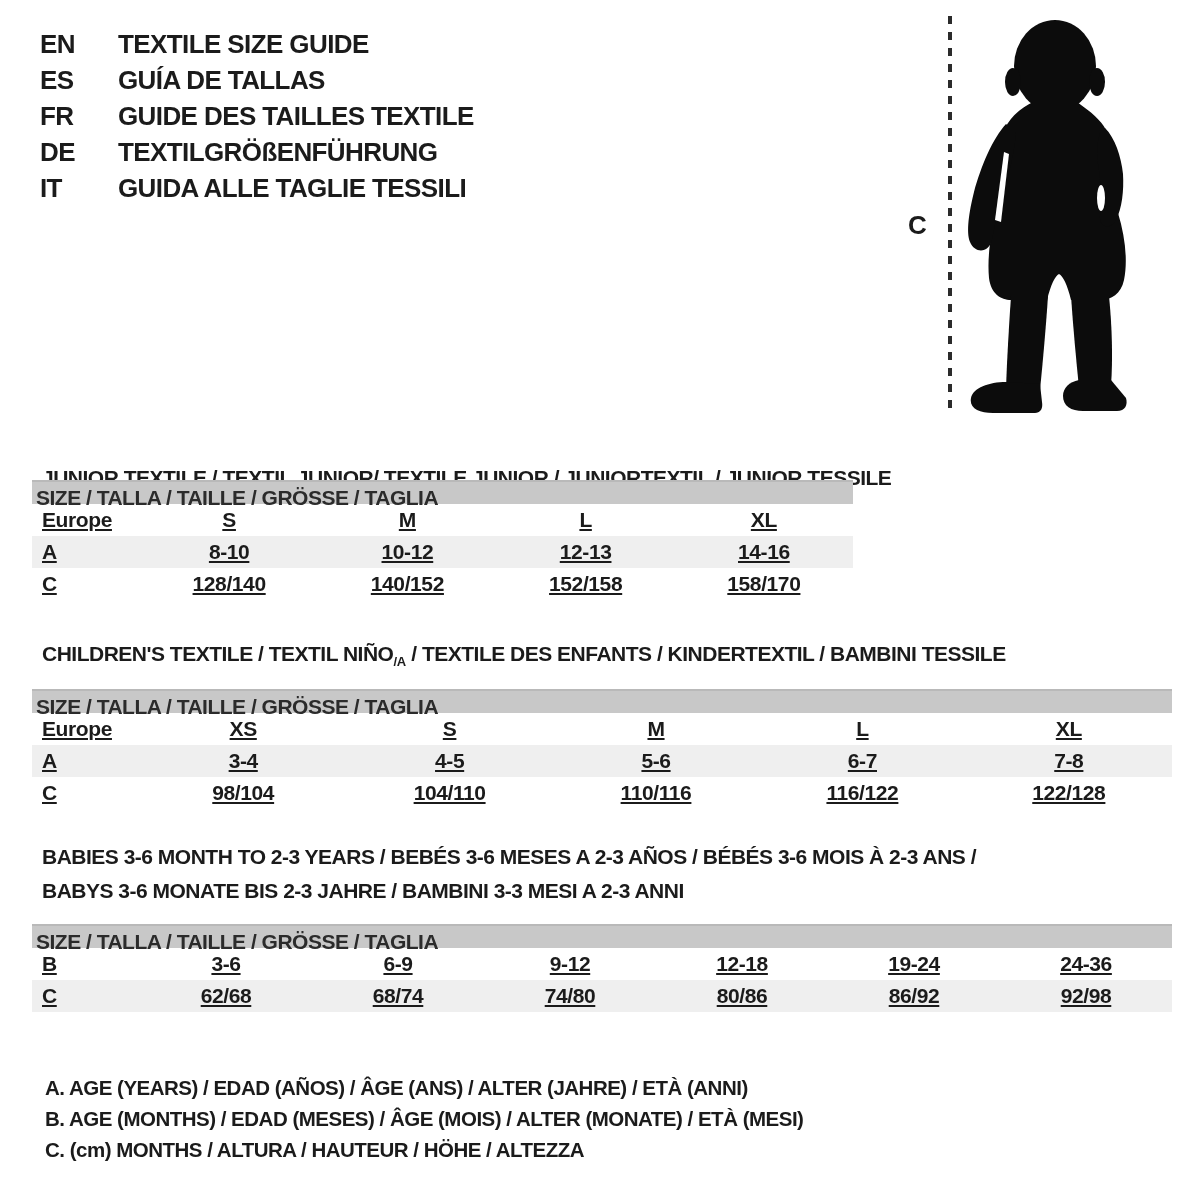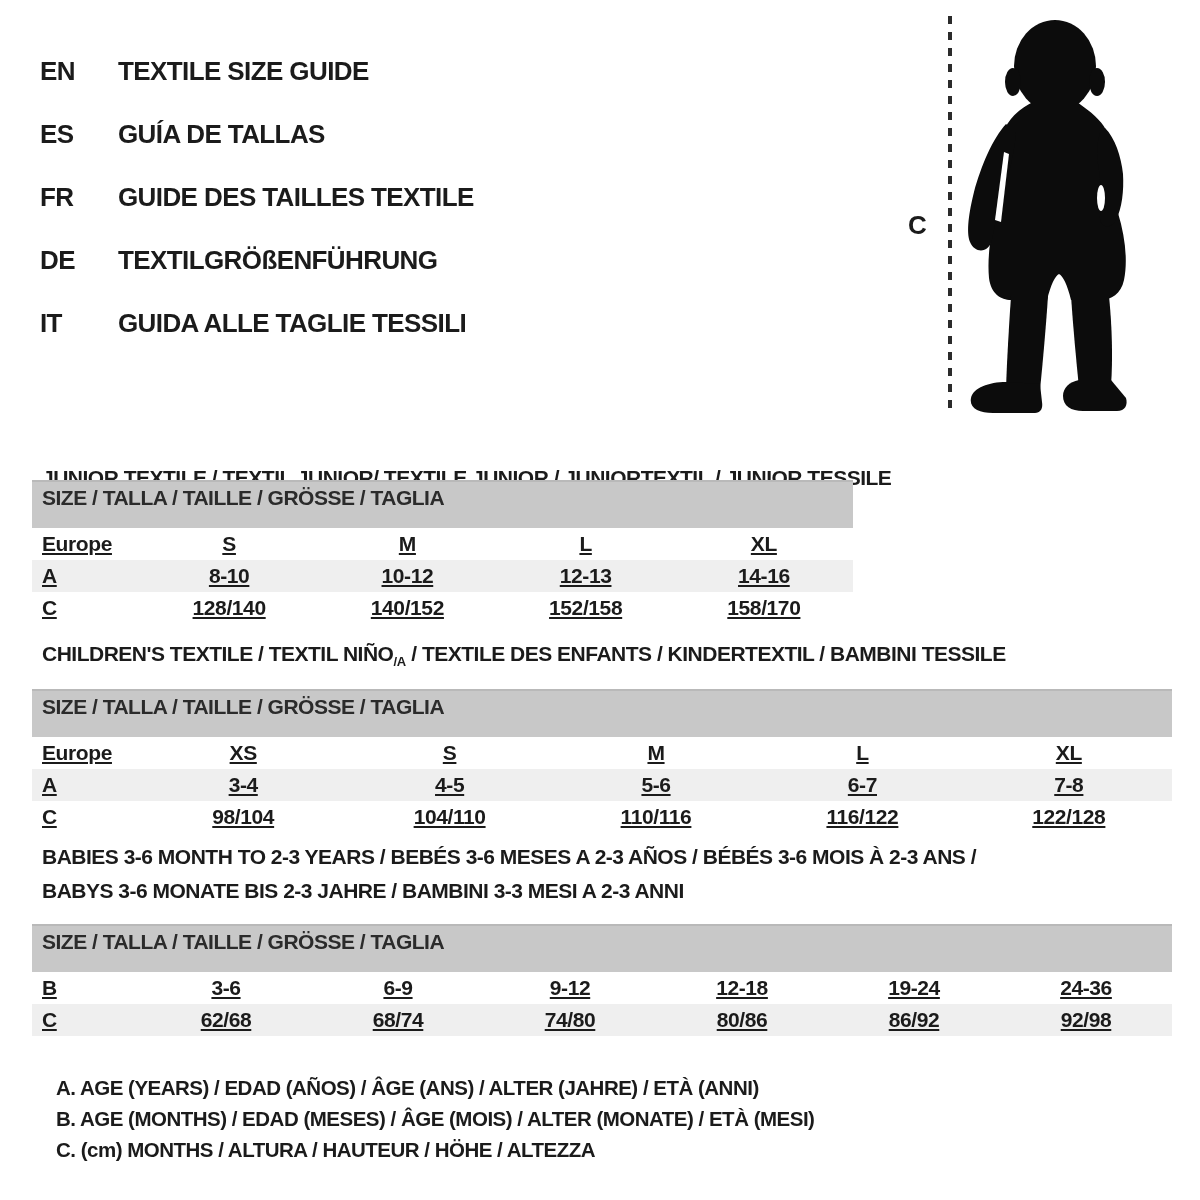--- a/index.html
+++ b/index.html
@@ -3,42 +3,42 @@
 <meta charset="utf-8">
 <style>
   html,body{margin:0;padding:0;background:#ffffff;}
   .canvas{
     position:relative;width:1200px;height:1200px;background:#ffffff;overflow:hidden;
     font-family:"Liberation Sans","DejaVu Sans",sans-serif;
     font-weight:700;color:#1b1b1b;-webkit-font-smoothing:antialiased;
   }
   
   .lang-block{position:absolute;left:40px;top:26px;}
-  .lang-row{display:flex;align-items:center;height:36px;font-size:26px;letter-spacing:-0.6px;white-space:nowrap;margin-top:27px;}
+  .lang-row{display:flex;align-items:center;height:36px;font-size:26px;letter-spacing:-0.6px;white-space:nowrap;}
   .lang-code{width:78px;flex:0 0 78px;}
   
   .figure-svg{position:absolute;left:905px;top:8px;width:250px;height:415px;}
   .c-label{position:absolute;left:908px;top:210px;font-size:26px;letter-spacing:-0.5px;}
   
   .sec-title{position:absolute;left:42px;font-size:21px;letter-spacing:-0.5px;white-space:nowrap;}
   .sub-aa{font-size:13px;vertical-align:-5px;letter-spacing:-0.3px;}
   
   .table{position:absolute;left:32px;}
   .t-narrow{width:821px;}
   .t-wide{width:1140px;}
   .size-head{
-    height:48px;line-height:32px;background:#c8c8c8;border-top:2px solid #b9b9b9;
-    padding-left:10px;font-size:21px;color:#2b2b2b;letter-spacing:-0.5px;box-sizing:border-box;
+    height:24px;line-height:32px;background:#c8c8c8;border-top:2px solid #b9b9b9;
+    padding-left:4px;font-size:21px;color:#2b2b2b;letter-spacing:-0.5px;box-sizing:border-box;
   }
   .trow{display:flex;height:32px;line-height:32px;font-size:21px;letter-spacing:-0.4px;text-decoration:underline;}
   .trow.striped{background:#efefef;}
   .tlabel{flex:0 0 108px;padding-left:10px;box-sizing:border-box;}
   .tcell{flex:1 1 0;text-align:center;}
   
-  .legend{position:absolute;left:56px;top:1072px;}
+  .legend{position:absolute;left:45px;top:1072px;}
   .legend-line{height:31px;line-height:31px;font-size:20.5px;letter-spacing:-0.5px;white-space:nowrap;}
 </style>
 </head>
 <body>
 
 <div class="canvas">
 
   <div class="lang-block">
     <div class="lang-row">
       <span class="lang-code">EN</span>

